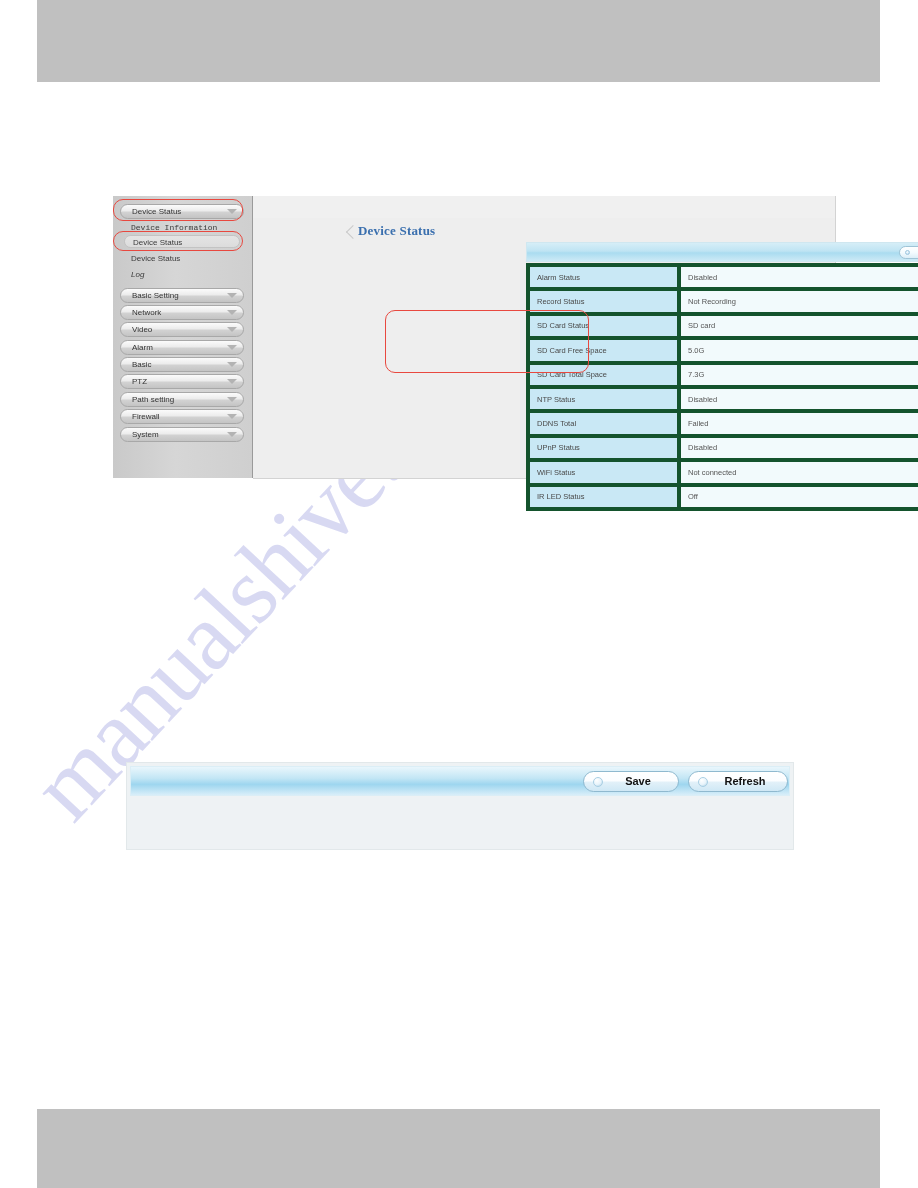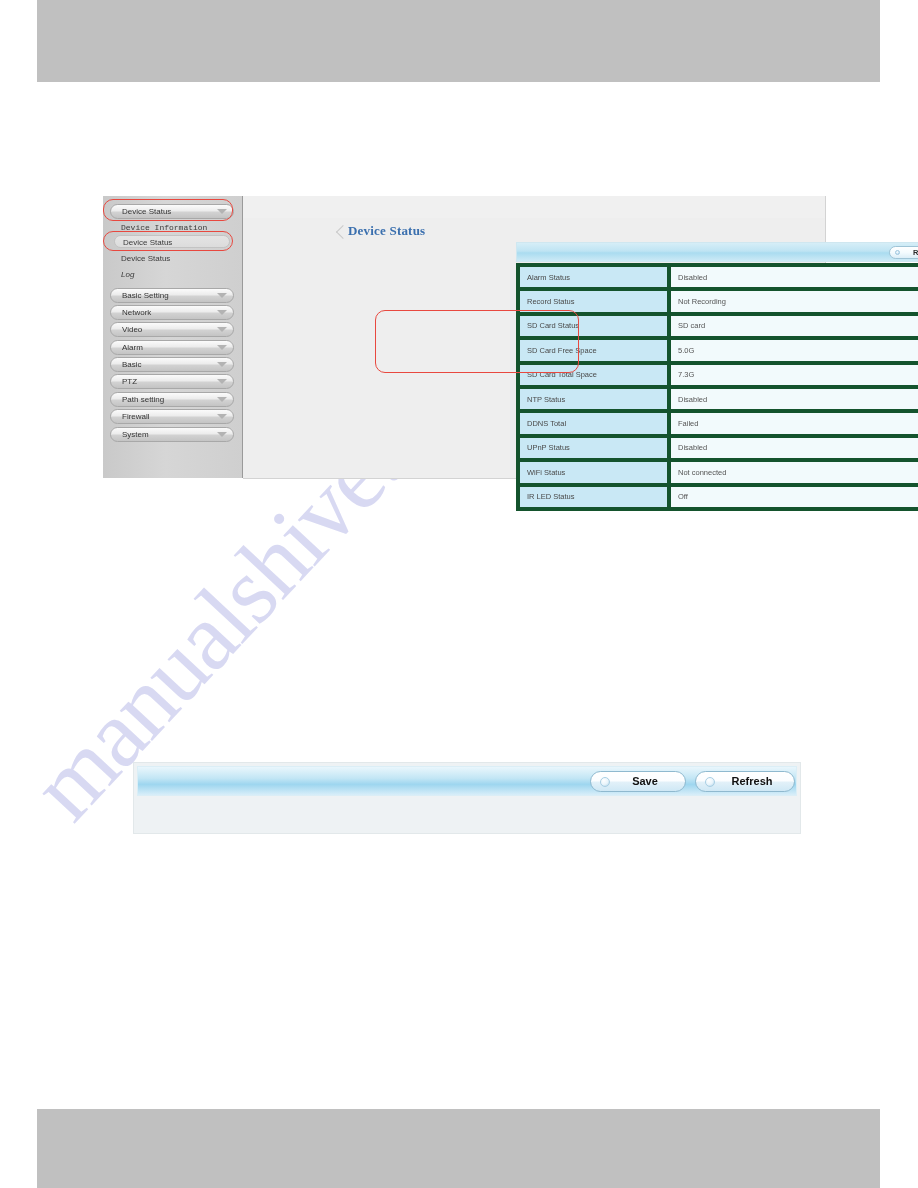--- a/index.html
+++ b/index.html
@@ -30,21 +30,21 @@
   #footer-band {
     left: 37px;
     top: 1109px;
     width: 843px;
     height: 79px;
   }
 
   
   #figure-device-status {
     position: absolute;
-    left: 103px;
+    left: 113px;
     top: 196px;
     width: 722px;
     height: 284px;
   }
   #fig-sidebar {
     position: absolute;
     left: 0; top: 0;
     width: 139px;
     height: 282px;
     background: linear-gradient(to right, #c9c9c9 0%, #d6d6d6 45%, #cfcfcf 100%);
@@ -219,25 +219,24 @@
     background: #f2fafc;
     color: #555;
   }
 
   
   #ptz-panel {
     position: absolute;
     left: 126px;
     top: 762px;
     width: 668px;
-    height: 72px;
+    height: 88px;
     background: #eef2f4;
     border: 1px solid #e2e8ea;
     box-sizing: border-box;
-    margin-left: 7px;
   }
   #ptz-toolbar {
     position: absolute;
     left: 3px;
     top: 3px;
     width: 660px;
     height: 30px;
     background: linear-gradient(to bottom, #e9f6fc 0%, #c3e6f5 40%, #9ed6ef 62%, #d8eef9 100%);
     border: 1px solid #dbeef6;
     box-sizing: border-box;

